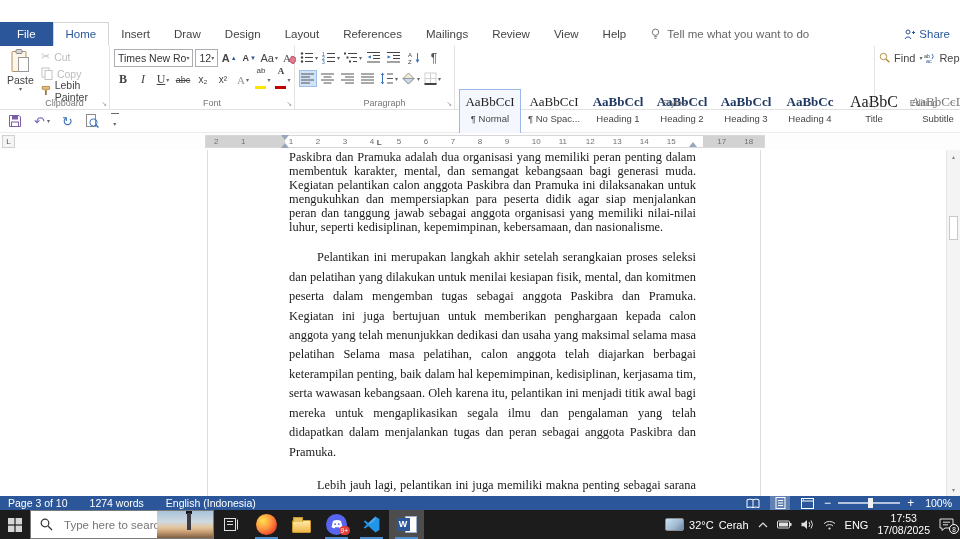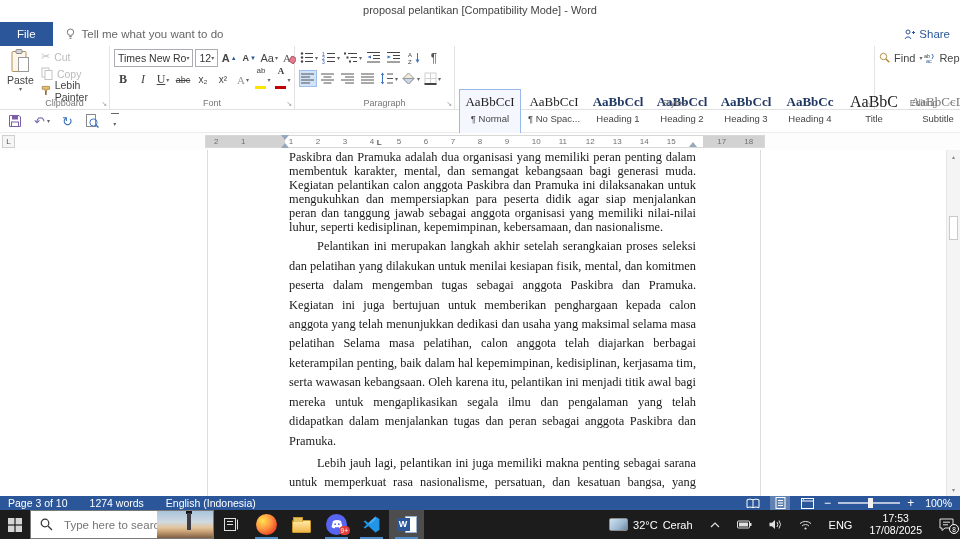--- a/index.html
+++ b/index.html
@@ -81,21 +81,21 @@
   .mk-hang { left:-4px; bottom:-1px; border-left:4px solid transparent; border-right:4px solid transparent; border-bottom:5px solid #98a8bc; }
   .mk-right { right:6px; bottom:0; border-left:4px solid transparent; border-right:4px solid transparent; border-bottom:5px solid #98a8bc; }
   .mk-tab { position:absolute; left:92px; bottom:0; font-size:8px; font-weight:bold; color:#555; line-height:8px; }
 
   
   .docarea { flex:1; position:relative; background:#fff; overflow:hidden; }
   .page-edge { position:absolute; top:0; bottom:0; width:1px; background:#dcdcdc; }
   .doc-text { position:absolute; left:289px; top:1px; width:407px; font-family:"Liberation Serif", serif; font-size:12.4px; color:#1a1a1a; }
   .doc-text p { text-align:justify; }
   .p-single { line-height:13.9px; }
-  .p-wide { line-height:19.4px; text-indent:28px; margin-top:3px; }
+  .p-wide { line-height:19.4px; text-indent:28px; margin-top:14px; }
 
   
   .vscroll { position:absolute; right:0; top:0; bottom:0; width:14px; background:#f4f4f4; border-left:1px solid #e6e6e6; }
   .vs-arrow { position:absolute; left:0; right:0; height:13px; display:flex; align-items:center; justify-content:center; font-size:6px; color:#8a8a8a; }
   .vs-up { top:0; } .vs-down { bottom:0; }
   .vs-thumb { position:absolute; left:2px; width:9px; top:66px; height:24px; background:#fff; border:1px solid #c9c9c9; }
 
   
   .statusbar { height:14px; background:#2b579a; color:#fff; display:flex; align-items:center; font-size:10.5px; padding:0 8px; gap:22px; flex:none; }
   .sb-right { margin-left:auto; display:flex; align-items:center; gap:7px; }
@@ -118,40 +118,51 @@
   .tbi.open::after { content:""; position:absolute; bottom:0; left:6px; right:6px; height:2px; background:#4f8fd0; }
   .tbi.active { background:#4d4d4d; }
   .ffx { width:21px; height:21px; border-radius:50%; background:radial-gradient(circle at 32% 32%, #ffe14d 0%, #ff9640 42%, #f0502a 72%, #cf2f7b 100%); }
   .folder { position:relative; width:19px; height:13px; background:linear-gradient(#ffe9a8,#f0b84a); border:1px solid #c9992e; border-radius:1px; margin-top:3px; }
   .folder::before { content:""; position:absolute; top:-4px; left:0; width:8px; height:4px; background:#e8c25c; border:1px solid #c9992e; border-bottom:none; border-radius:1px 1px 0 0; }
   .discord { width:21px; height:21px; border-radius:50%; background:#5865f2; display:flex; align-items:center; justify-content:center; position:relative; }
   .badge { position:absolute; bottom:0px; right:-3px; background:#e33e3e; color:#fff; font-size:6.5px; line-height:9px; padding:0 2px; border-radius:6px; }
   .wicon { position:relative; width:20px; height:20px; }
   .wpage { position:absolute; right:0; top:1px; width:12px; height:17px; background:#fff; border:1px solid #9ab0cc; }
   .wblue { position:absolute; left:0; top:3px; width:13px; height:13px; background:#2b579a; color:#fff; font-size:9px; font-weight:bold; display:flex; align-items:center; justify-content:center; }
-  .tray { margin-left:auto; display:flex; align-items:center; gap:17px; padding-right:6px; font-size:11px; }
+  .tray { margin-left:auto; display:flex; align-items:center; gap:9px; padding-right:6px; font-size:11px; }
   .weather { display:flex; align-items:center; gap:5px; }
   .wthumb { width:19px; height:13px; border-radius:2px; border:1px solid #8c8c8c; background:linear-gradient(135deg,#cfe3f2 0%,#9db8d0 60%,#6f86a0 100%); }
   .clock { text-align:center; font-size:10.5px; line-height:11.5px; }
   .notif { position:relative; display:flex; align-items:center; }
   .nbadge { position:absolute; right:-5px; bottom:-3px; width:10px; height:10px; border:1px solid #fff; border-radius:50%; font-size:6.5px; display:flex; align-items:center; justify-content:center; background:#1c1c1c; }
 
   svg { display:block; }
 </style>
 </head>
 <body>
 
 <div class="app">
 
   <div class="titlebar">
-    <div class="tb-title">proposal pelantikan [Compatibility Mode] - Word</div>
   </div>
 
   <div class="tabrow">
     <div class="file-tab">File</div>
+    <div id="tabs-host" style="display:flex;align-items:stretch;">
+        <div class="tab active">Home</div>
+        <div class="tab">Insert</div>
+        <div class="tab">Draw</div>
+        <div class="tab">Design</div>
+        <div class="tab">Layout</div>
+        <div class="tab">References</div>
+        <div class="tab">Mailings</div>
+        <div class="tab">Review</div>
+        <div class="tab">View</div>
+        <div class="tab">Help</div>
+      </div>
     <div class="tellme">
       <svg width="11" height="12" viewBox="0 0 11 12">
           <circle cx="5.5" cy="4.2" r="3.2" fill="none" stroke="#777"></circle>
           <line x1="4.2" y1="8.6" x2="6.8" y2="8.6" stroke="#777"></line>
           <line x1="4.5" y1="10.3" x2="6.5" y2="10.3" stroke="#777"></line>
         </svg>
       <span>Tell me what you want to do</span>
     </div>
     <div class="share">
       <svg width="11" height="11" viewBox="0 0 11 11">

